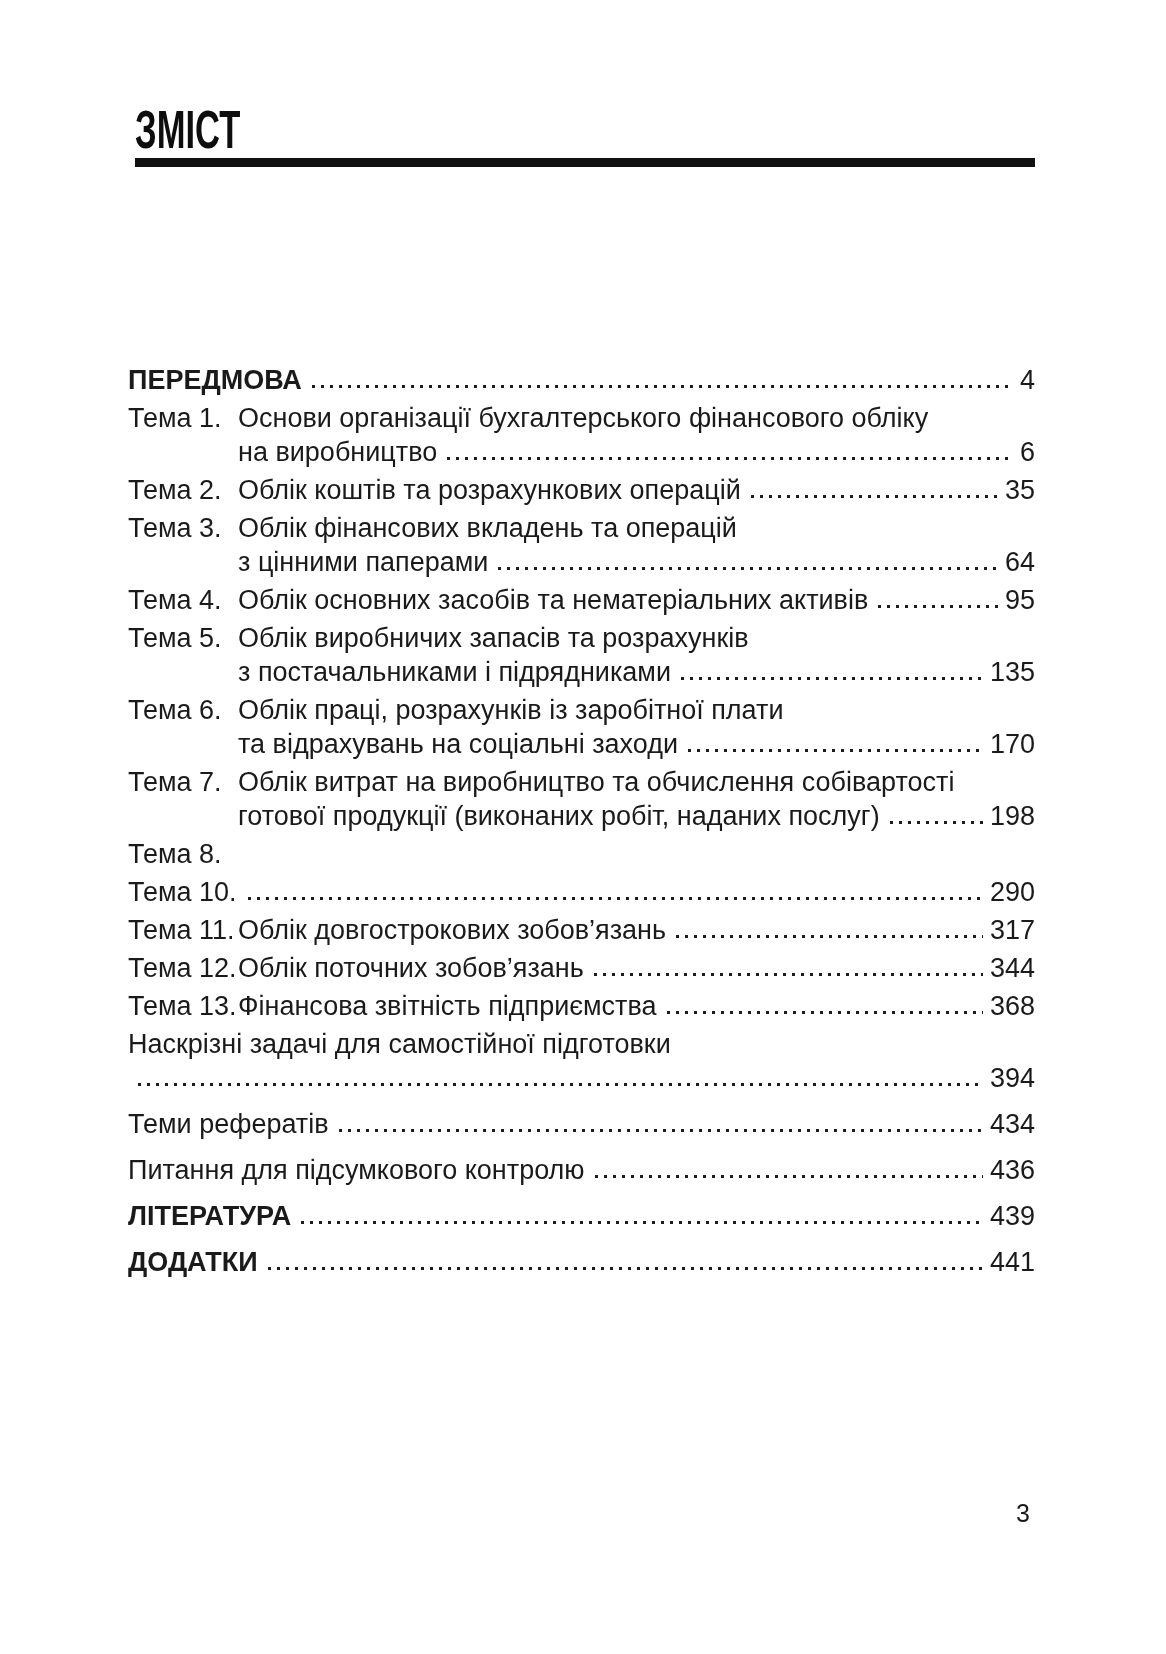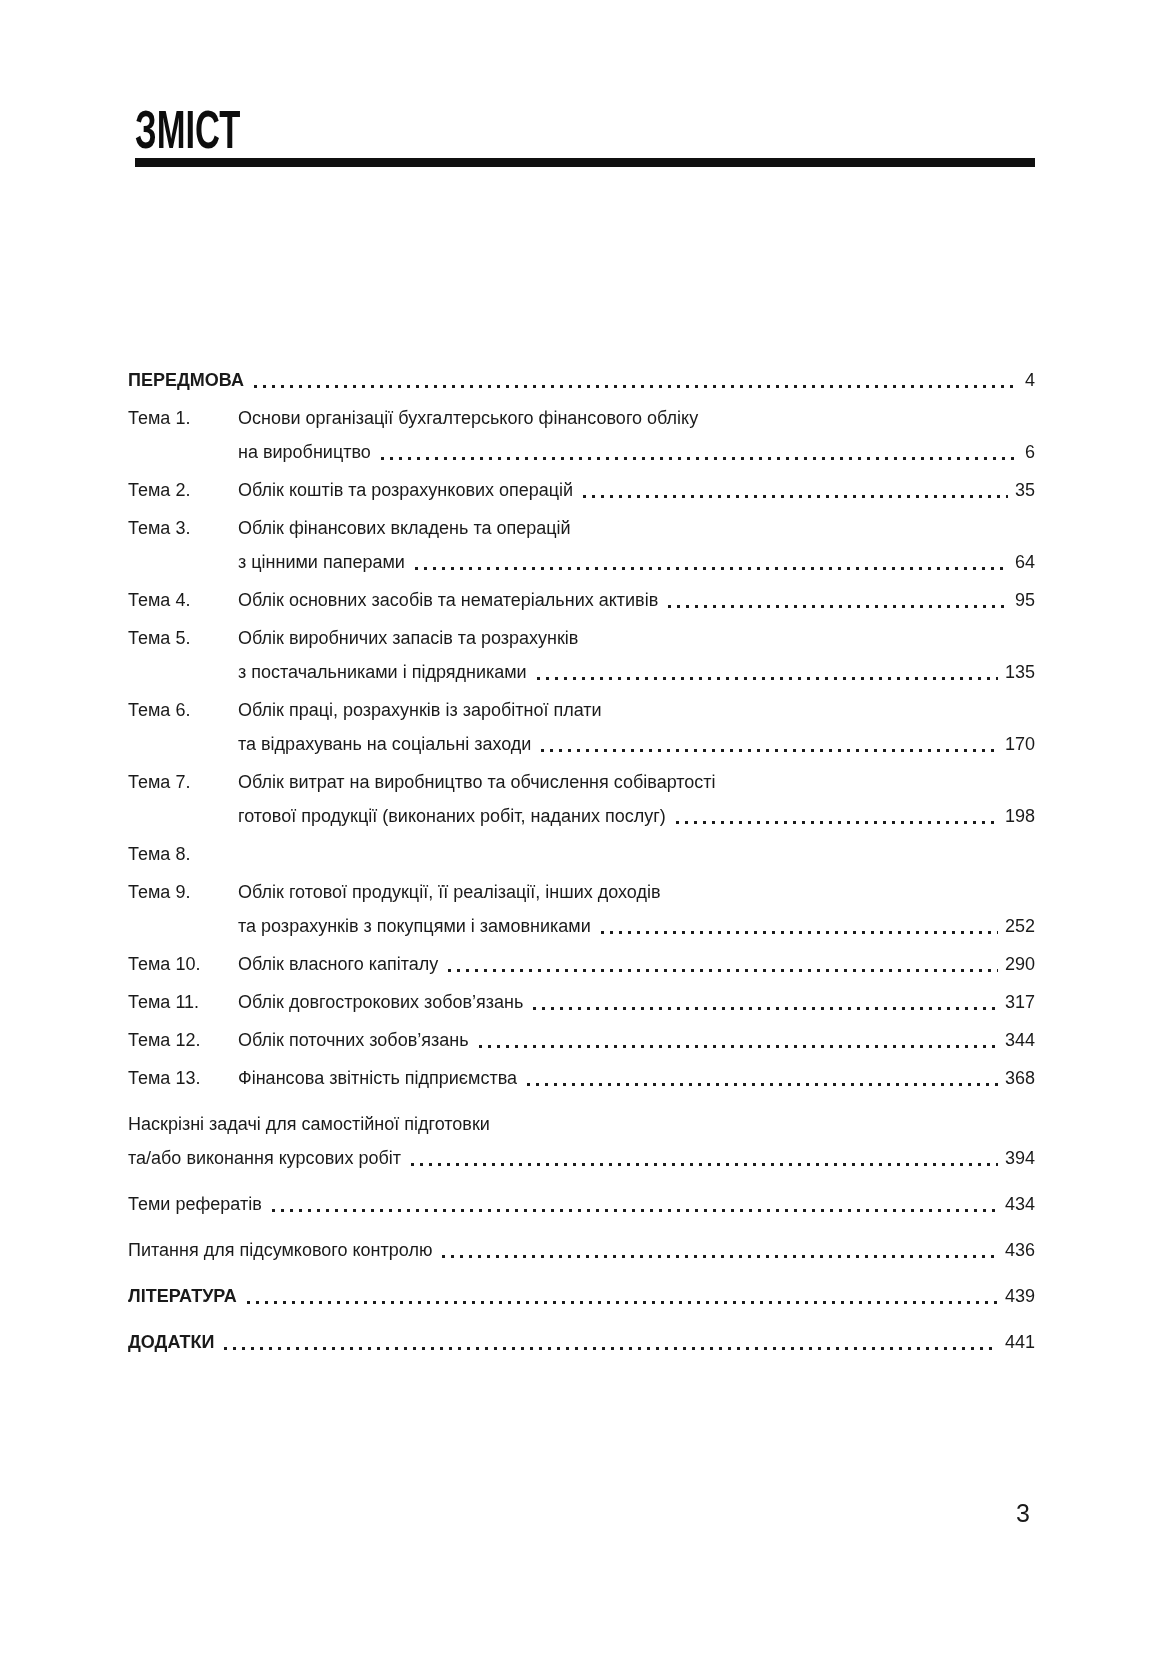--- a/index.html
+++ b/index.html
@@ -35,21 +35,21 @@
   }
   .title-rule {
     height: 9px;
     background: #101010;
     margin-top: 4px;
     width: 900px;
   }
   
   .toc {
     margin-top: 196px;
-    font-size: 18px;
+    font-size: 27px;
     line-height: 34px;
   }
   .entry {
     display: flex;
     margin-bottom: 4px;
   }
   
   .entry:nth-child(n+15) { margin-top: 12px; }
   .entry:nth-child(2)    { margin-top: 4px; justify-content: space-between; }
   .label {
@@ -180,35 +180,23 @@
             <span class="text">готової продукції (виконаних робіт, наданих послуг)</span>
             <span class="leader"></span>
             <span class="pagenum">198</span>
           </div>
         </div>
       </div>
       <div class="entry">
         <div class="label">Тема 8.</div>
       </div>
       <div class="entry">
-        <div class="label">Тема 9.</div>
-        <div class="content">
-          <div class="text-line">Облік готової продукції, її реалізації, інших доходів</div>
-          <div class="leader-row">
-            <span class="text">та розрахунків з покупцями і замовниками</span>
-            <span class="leader"></span>
-            <span class="pagenum">252</span>
-          </div>
-        </div>
-      </div>
-      <div class="entry">
         <div class="label">Тема 10.</div>
         <div class="content">
           <div class="leader-row">
-            <span class="text">Облік власного капіталу</span>
             <span class="leader"></span>
             <span class="pagenum">290</span>
           </div>
         </div>
       </div>
       <div class="entry">
         <div class="label">Тема 11.</div>
         <div class="content">
           <div class="leader-row">
             <span class="text">Облік довгострокових зобов’язань</span>
@@ -234,21 +222,20 @@
             <span class="text">Фінансова звітність підприємства</span>
             <span class="leader"></span>
             <span class="pagenum">368</span>
           </div>
         </div>
       </div>
       <div class="entry">
         <div class="content">
           <div class="text-line">Наскрізні задачі для самостійної підготовки</div>
           <div class="leader-row">
-            <span class="text">та/або виконання курсових робіт</span>
             <span class="leader"></span>
             <span class="pagenum">394</span>
           </div>
         </div>
       </div>
       <div class="entry">
         <div class="content">
           <div class="leader-row">
             <span class="text">Теми рефератів</span>
             <span class="leader"></span>

